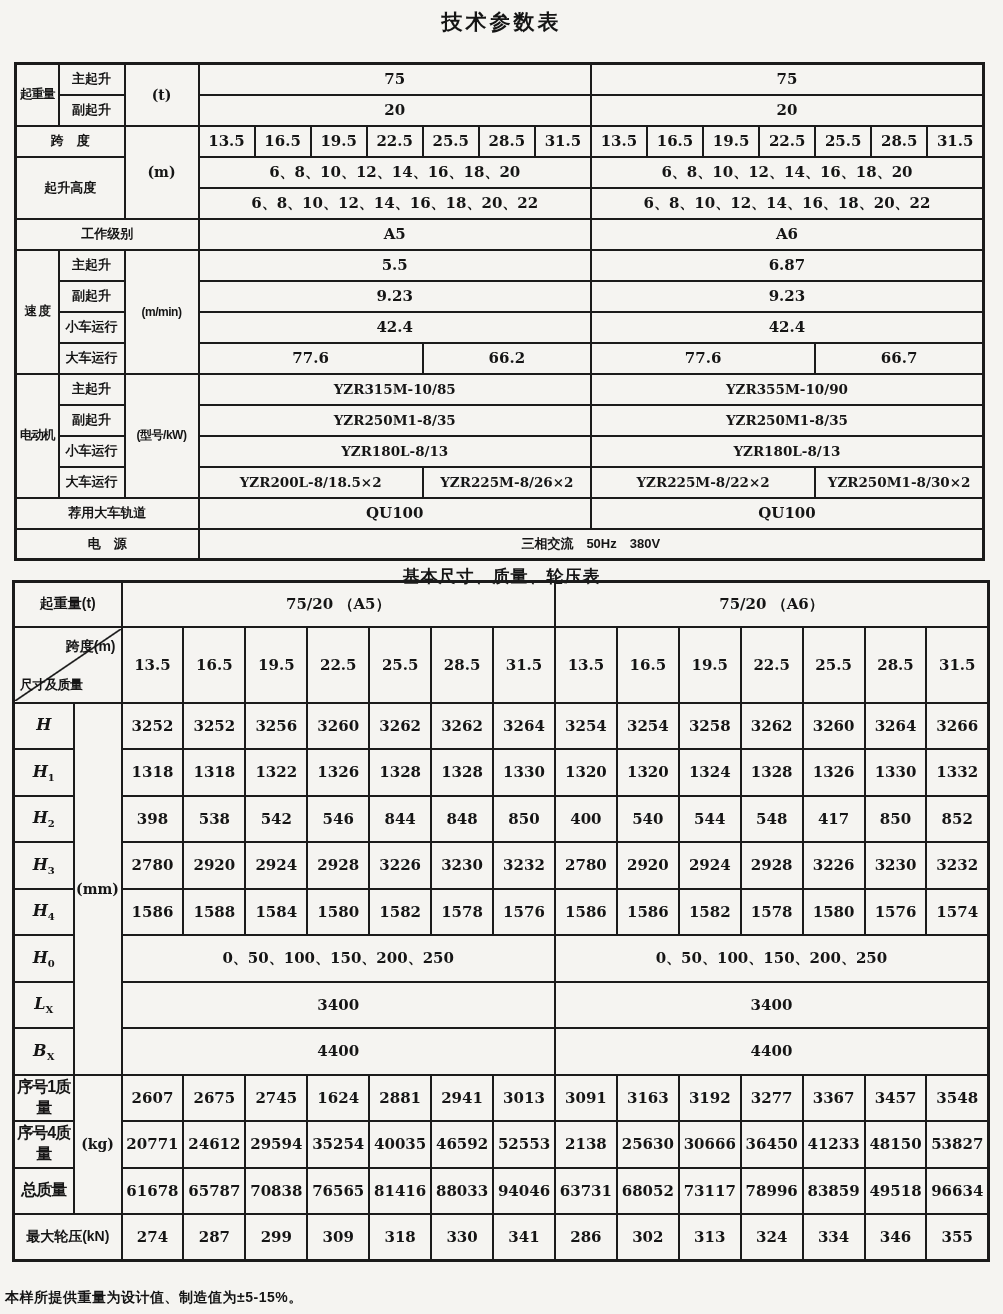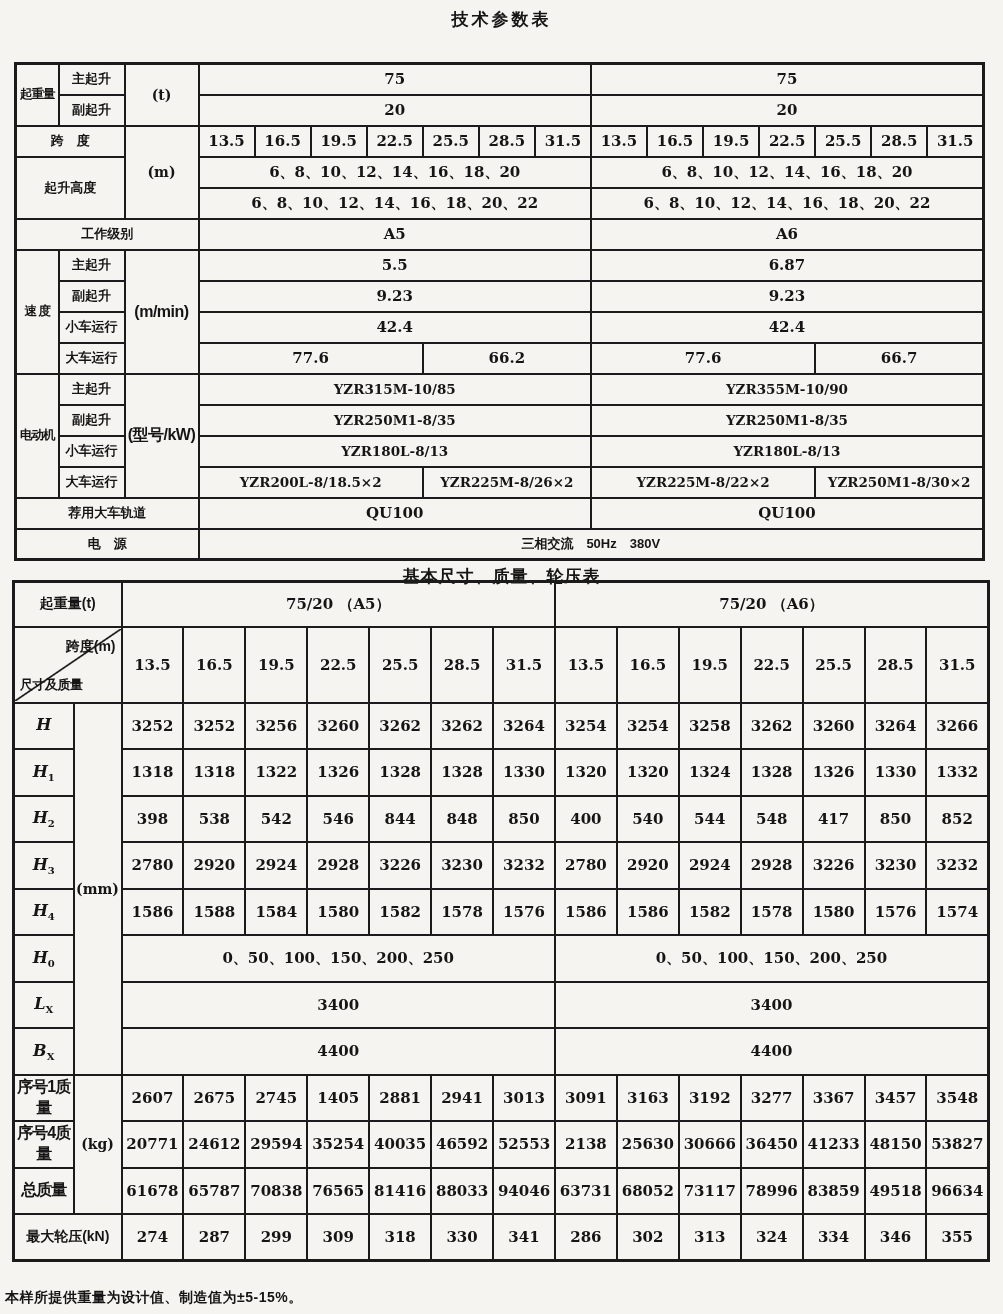--- a/index.html
+++ b/index.html
@@ -5,21 +5,21 @@
   * { box-sizing: border-box; }
   html, body { margin: 0; padding: 0; }
   body {
     width: 1003px; height: 1314px; position: relative;
     background: #f5f4f1;
     font-family: "Liberation Sans", sans-serif;
     color: #151515;
   }
   .title1 {
     position: absolute; top: 8px; left: 0; width: 100%;
-    text-align: center; font-size: 17px; font-weight: bold; letter-spacing: 3px;
+    text-align: center; font-size: 21px; font-weight: bold; letter-spacing: 3px;
   }
   .title2 {
     position: absolute; top: 565px; left: 0; width: 100%;
     text-align: center; font-size: 17px; font-weight: bold; letter-spacing: 1px;
   }
   .footnote {
     position: absolute; top: 1289px; left: 5px;
     font-size: 14px; font-weight: bold; letter-spacing: 0.5px;
   }
   table {
@@ -37,21 +37,21 @@
   #t2 tr.r-cap  { height: 45px; }
   #t2 tr.r-head { height: 76px; }
 
   .lab     { font-weight: bold; font-size: 13px; }
   .lab-md  { font-weight: bold; font-size: 14px; }
   .lab-sm  { font-weight: bold; font-size: 12.5px; letter-spacing: -1px; }
   .lab-xs  { font-weight: bold; font-size: 16px; letter-spacing: -1px; }
   .num     { font-family: "DejaVu Serif", serif; font-weight: bold; font-size: 15px; }
   .num-sm  { font-family: "DejaVu Serif", serif; font-weight: bold; font-size: 13.5px; }
   .unit    { font-family: "DejaVu Serif", serif; font-weight: bold; font-size: 14px; }
-  .unit-sm { font-weight: bold; font-size: 16px; letter-spacing: -0.5px; }
+  .unit-sm { font-weight: bold; font-size: 12px; letter-spacing: -0.5px; }
   .dim     { font-family: "DejaVu Serif", serif; font-style: italic; font-weight: bold; font-size: 16px; }
   .dim sub { font-size: 10px; font-style: normal; }
 
   .diag { padding: 0; }
   .diag-in {
     position: relative; width: 100%; height: 72px;
     background: linear-gradient(to bottom right,
       transparent calc(50% - 1.4px),
       #1b1b1b calc(50% - 0.3px), #1b1b1b calc(50% + 0.3px),
       transparent calc(50% + 1.4px));
@@ -338,21 +338,21 @@
     <td class="dim"><i>B</i><sub>X</sub></td>
     <td class="num" colspan="7">4400</td>
     <td class="num" colspan="7">4400</td>
   </tr>
   <tr>
     <td class="lab-xs">序号1质量</td>
     <td class="unit" rowspan="3">(kg)</td>
   <td class="num">2607</td>
         <td class="num">2675</td>
         <td class="num">2745</td>
-        <td class="num">1405</td>
+        <td class="num">1624</td>
         <td class="num">2881</td>
         <td class="num">2941</td>
         <td class="num">3013</td>
         <td class="num">3091</td>
         <td class="num">3163</td>
         <td class="num">3192</td>
         <td class="num">3277</td>
         <td class="num">3367</td>
         <td class="num">3457</td>
         <td class="num">3548</td>

